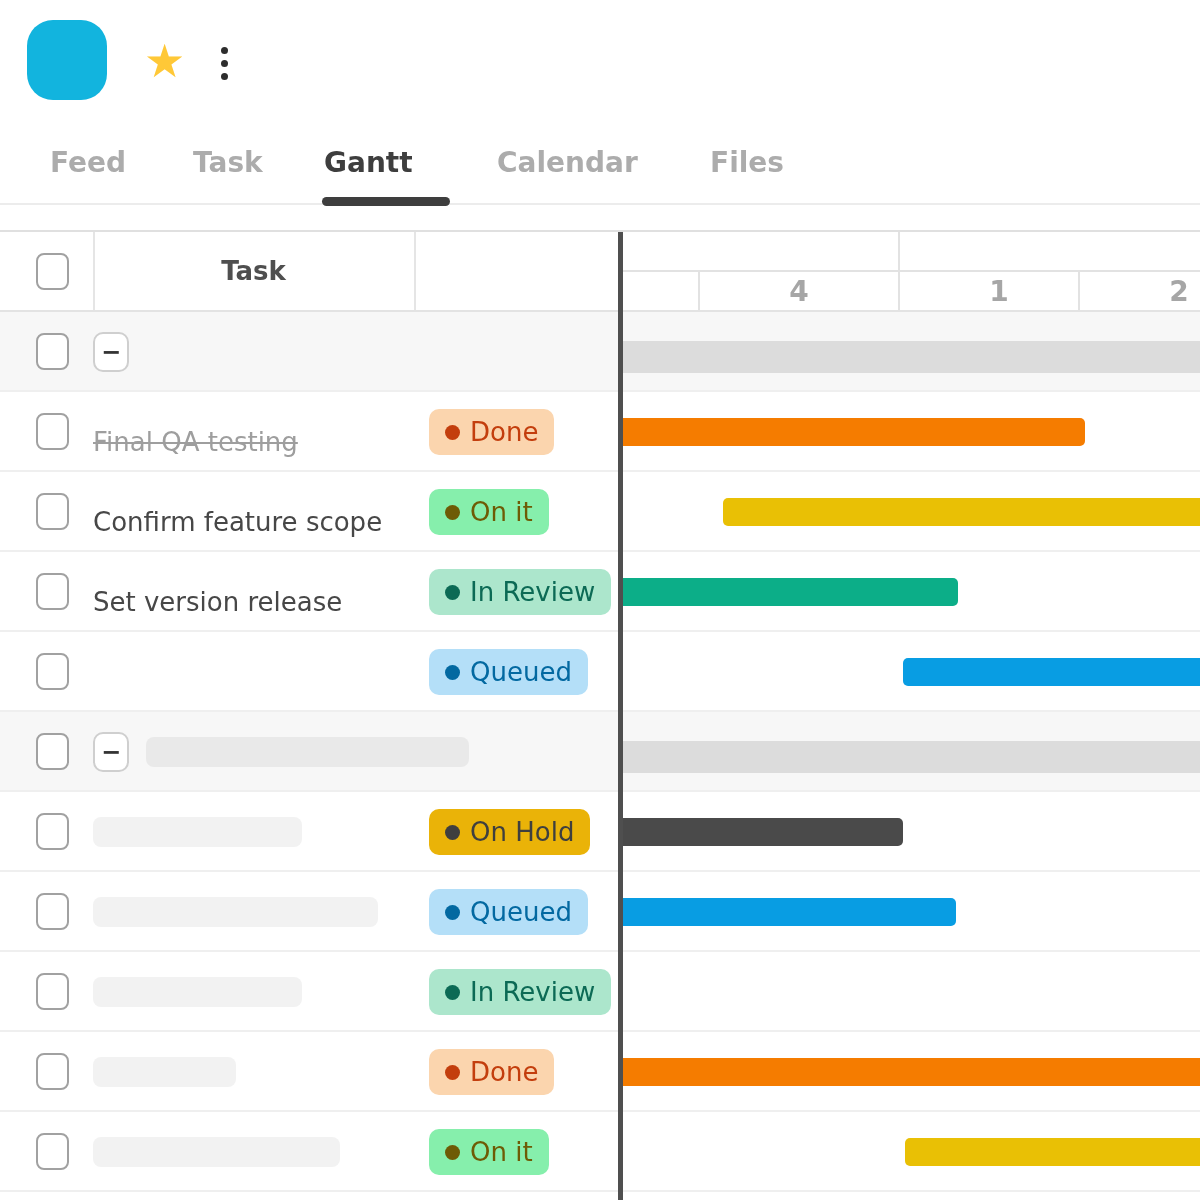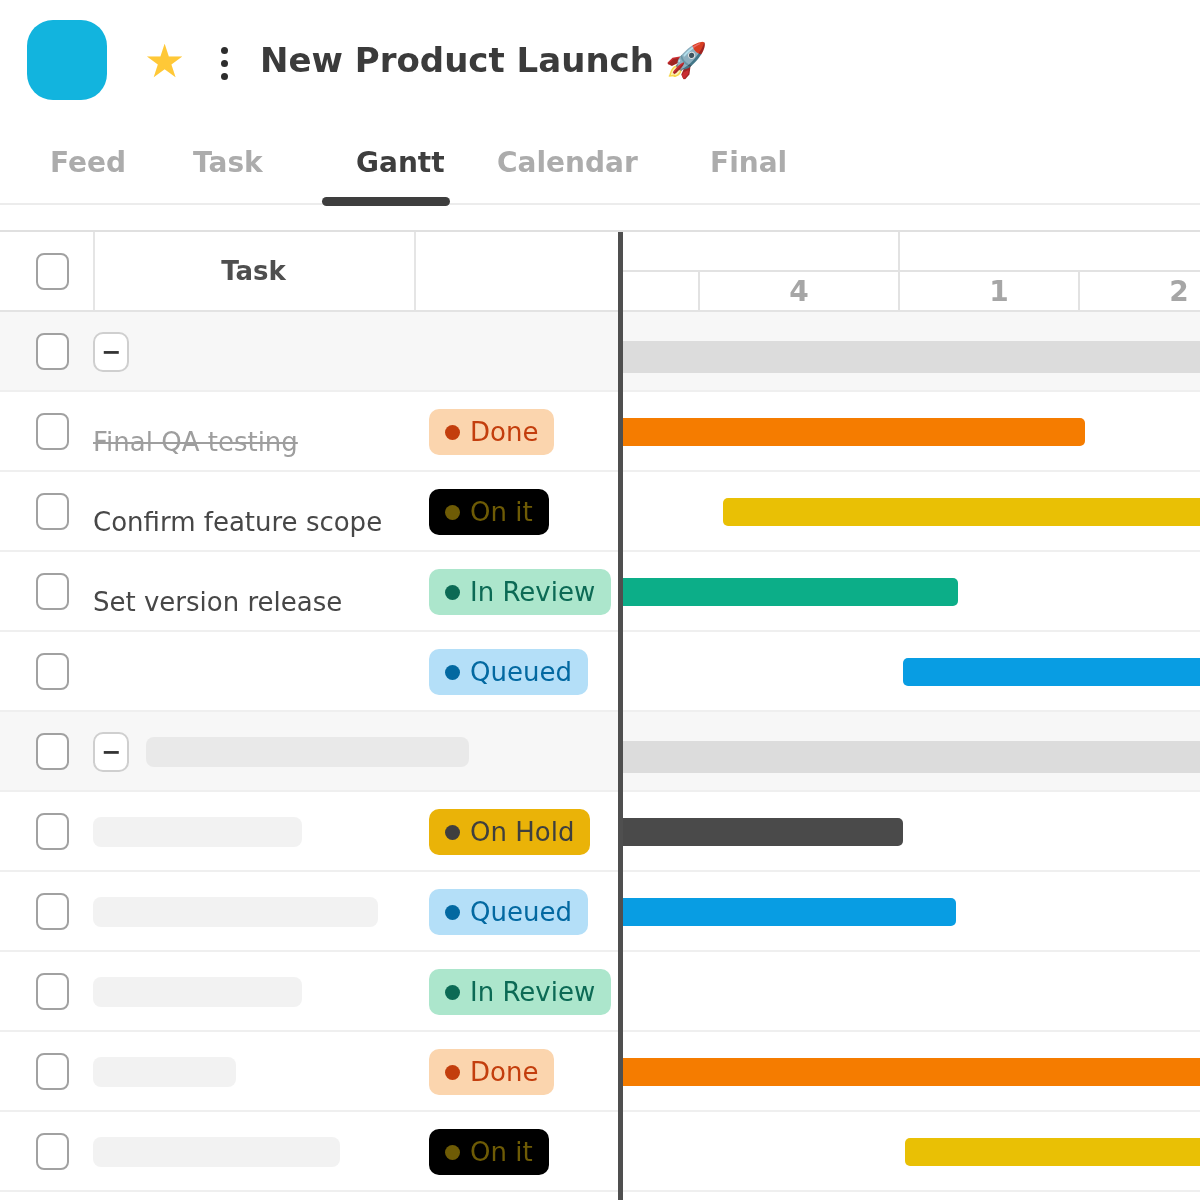--- a/index.html
+++ b/index.html
@@ -10,21 +10,21 @@
   .app-logo{position:absolute;left:27px;top:20px;width:80px;height:80px;border-radius:26px;background:#12B4DE;}
   .star{position:absolute;left:144px;top:28px;font-size:46px;line-height:66px;color:#FFC837;}
   .kebab{position:absolute;left:221px;top:47px;width:8px;height:30px;}
   .kebab i{display:block;width:7px;height:7px;border-radius:50%;background:#2D2D2D;margin:0 0 6px 0;}
   .title{position:absolute;left:260px;top:40px;margin:0;font-size:34px;font-weight:bold;color:#3B3B3B;white-space:nowrap;}
 
   
   .tabbar-line{position:absolute;left:0;top:203px;width:1200px;height:2px;background:#ECECEC;}
   .tab{position:absolute;top:146px;font-size:28px;font-weight:bold;color:#ACACAC;cursor:pointer;white-space:nowrap;}
   .tab.active{color:#3E3E3E;}
-  .tab-feed{left:50px;} .tab-task{left:193px;} .tab-gantt{left:356px;} .tab-calendar{left:497px;} .tab-files{left:710px;}
+  .tab-feed{left:50px;} .tab-task{left:193px;} .tab-gantt{left:324px;} .tab-calendar{left:497px;} .tab-files{left:710px;}
   .tab-underline{position:absolute;left:322px;top:197px;width:128px;height:9px;border-radius:5px;background:#3E3E3E;z-index:2;}
 
   
   .content{position:absolute;left:0;top:230px;width:1200px;height:970px;border-top:2px solid #E0E0E0;box-sizing:border-box;}
   .thead{position:relative;height:78px;border-bottom:2px solid #E3E3E3;box-sizing:content-box;}
   .row{position:relative;height:80px;border-bottom:2px solid #EFEFEF;box-sizing:border-box;}
   .row.group{background:#F7F7F7;}
 
   .col-div{position:absolute;top:0;width:2px;height:78px;background:#E5E5E5;}
   .th-label{position:absolute;top:0;height:78px;display:flex;align-items:center;justify-content:center;
@@ -46,21 +46,21 @@
                 background:#fff;color:#333;font-size:24px;font-weight:bold;display:flex;align-items:center;justify-content:center;
                 padding:0;cursor:pointer;font-family:inherit;}
   .tname{position:absolute;left:93px;top:0;height:100%;display:flex;align-items:center;font-size:26px;color:#474747;white-space:nowrap;margin-top:11px;}
   .tname.done-strike{color:#9E9E9E;text-decoration:line-through;text-decoration-thickness:2px;}
   .gtitle{position:absolute;left:143px;top:0;height:100%;display:flex;align-items:center;font-size:27px;font-weight:bold;color:#383838;white-space:nowrap;}
 
   .badge{position:absolute;left:429px;top:17px;height:46px;border-radius:10px;display:inline-flex;align-items:center;
          padding:0 16px;font-size:26px;cursor:pointer;white-space:nowrap;}
   .badge .dot{width:15px;height:15px;border-radius:50%;background:currentColor;margin-right:10px;flex:0 0 auto;}
   .badge.done{background:#FBD5AE;color:#C33E0D;}
-  .badge.onit{background:#000000;color:#6E5B05;}
+  .badge.onit{background:#86efac;color:#6E5B05;}
   .badge.inreview{background:#ACE6CC;color:#0C6A55;}
   .badge.queued{background:#B4DFF8;color:#0369a1;}
   .badge.onhold{background:#eab308;color:#3F3F3F;}
 
   .skel{position:absolute;top:25px;height:30px;border-radius:8px;background:#F2F2F2;}
   .row.group .skel{background:#E9E9E9;}
 
   .pane{position:absolute;left:618px;top:0;width:582px;height:100%;overflow:hidden;}
   .bar{position:absolute;top:26px;height:28px;border-radius:5px;}
   .bar.summary{top:29px;height:32px;border-radius:0;cursor:default;}
@@ -72,28 +72,27 @@
 
 <div class="page">
 
   <div class="app-logo"></div>
   <span class="star">★</span>
   <span class="kebab">
       <i></i>
       <i></i>
       <i></i>
     </span>
-  <h1 class="title">New Product Launch 🚀</h1>
 
   <div class="tabbar-line"></div>
   <div class="tab tab-feed">Feed</div>
   <div class="tab tab-task">Task</div>
   <div class="tab tab-gantt active">Gantt</div>
   <div class="tab tab-calendar">Calendar</div>
-  <div class="tab tab-files">Final</div>
+  <div class="tab tab-files">Files</div>
   <div class="tab-underline"></div>
 
   <div class="content">
 
     <div class="thead">
       <span class="checkbox"></span>
       <div class="col-div" style="left:93px"></div>
       <div class="col-div" style="left:414px"></div>
       <div class="th-label th-task">Task</div>
       <div class="g-top-div"></div>

